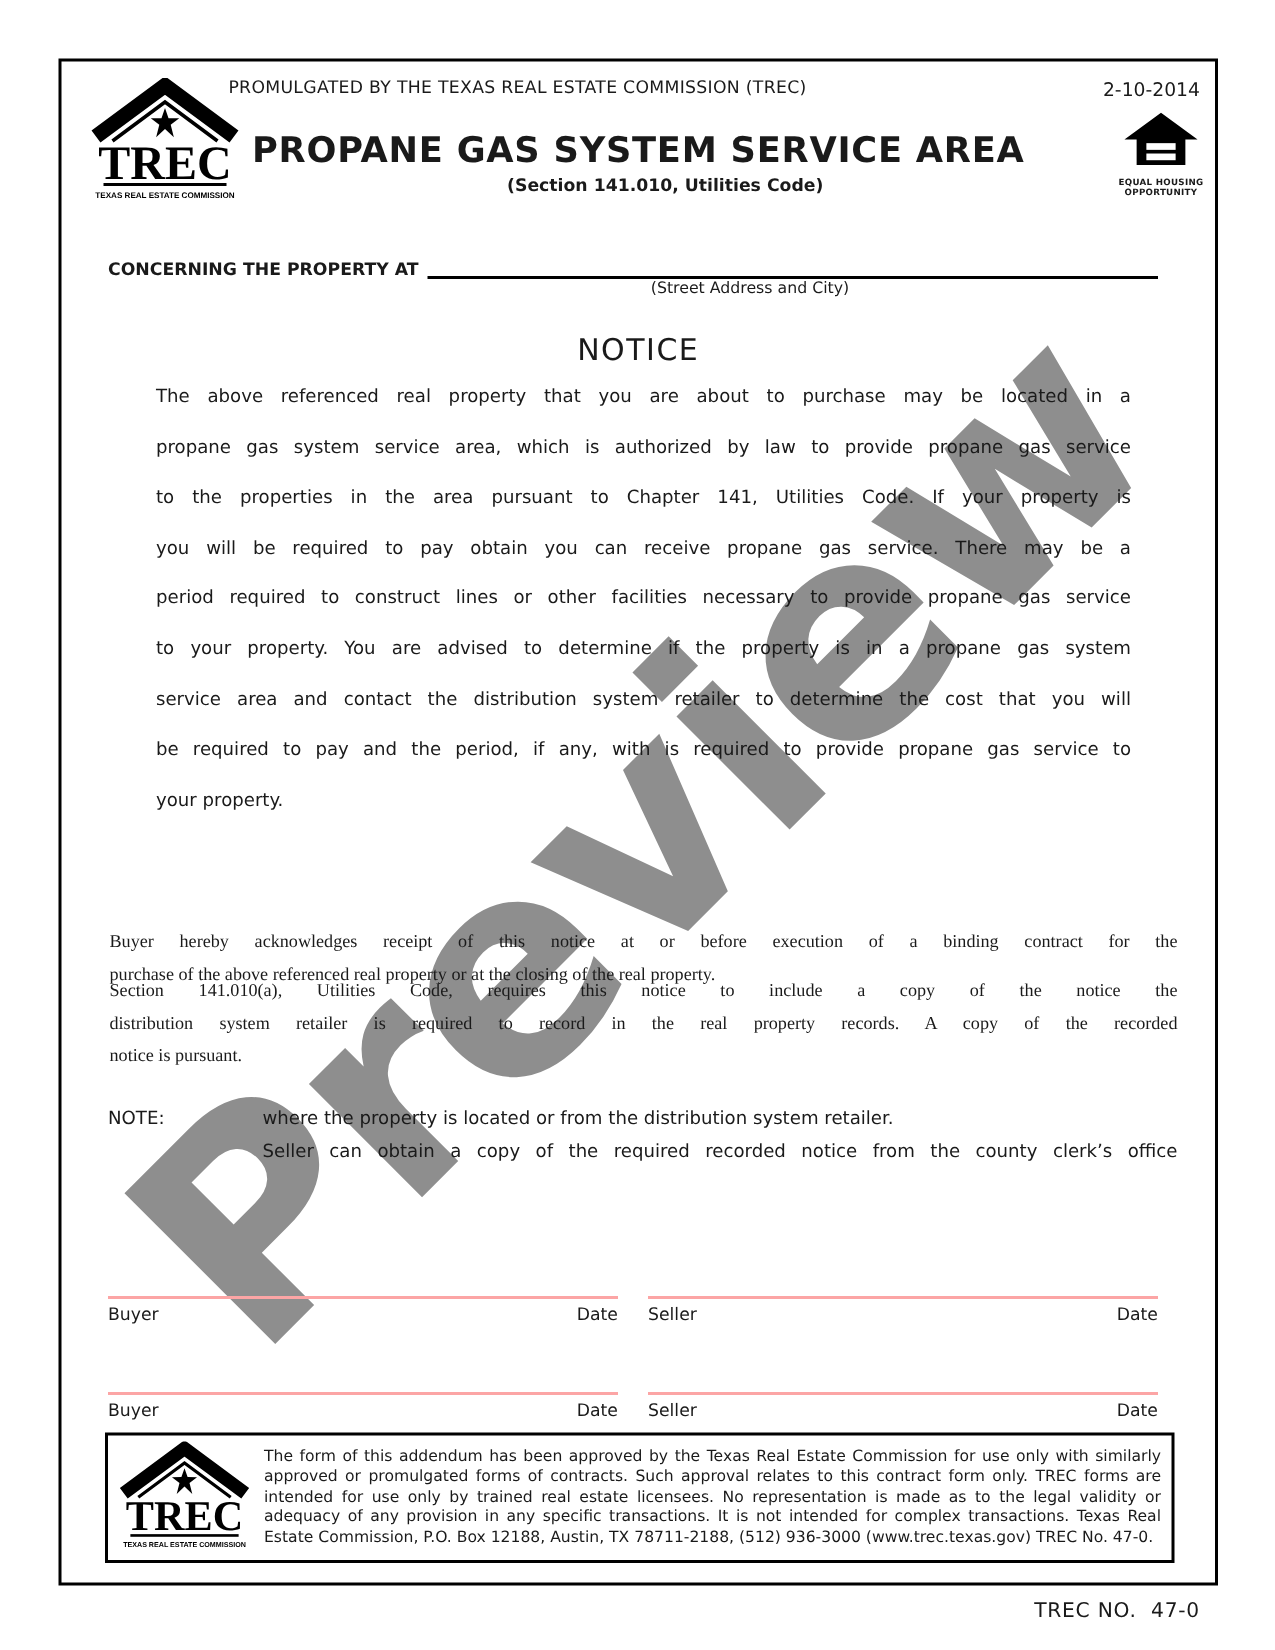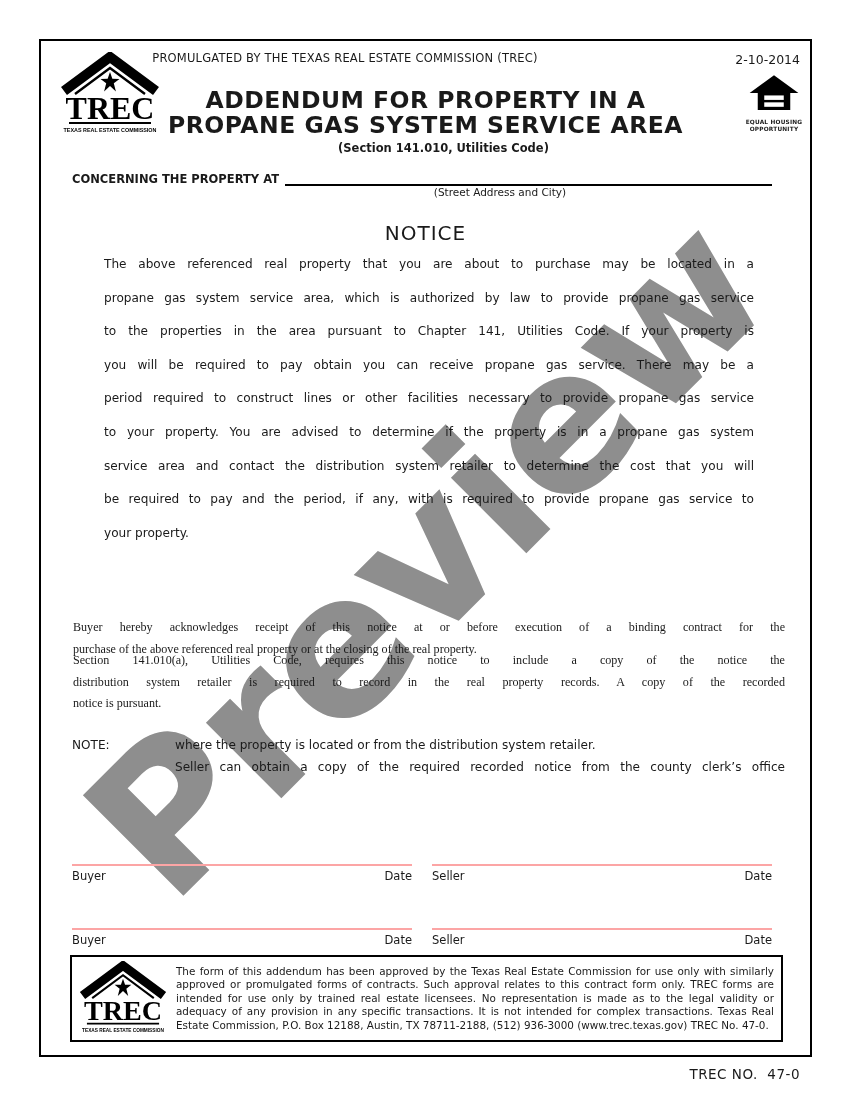--- a/index.html
+++ b/index.html
@@ -69,21 +69,20 @@
       <path d="M4,39 L50,5 L96,39" fill="none" stroke="#000" stroke-width="10"></path>
       <path d="M15,42 L50,16 L85,42" fill="none" stroke="#000" stroke-width="2.4"></path>
       <polygon points="50,20 52.35,26.76 59.5,26.9 53.8,31.24 55.9,39.5 50,34 44.1,39.5 46.2,31.24 40.5,26.9 47.65,26.76" fill="#000"></polygon>
       <text x="50" y="67" text-anchor="middle" font-family="'Liberation Serif',serif" font-weight="bold" font-size="32">TREC</text>
       <rect x="9" y="70" width="82" height="2" fill="#000"></rect>
       <text x="50" y="80" text-anchor="middle" font-family="'Liberation Sans',sans-serif" font-weight="bold" font-size="5.4">TEXAS REAL ESTATE COMMISSION</text>
     </svg>
   </div>
 
   <div class="abs title-block">
-    <div class="title-line">ADDENDUM FOR PROPERTY IN A</div>
     <div class="title-line">PROPANE GAS SYSTEM SERVICE AREA</div>
     <div class="subtitle">(Section 141.010, Utilities Code)</div>
   </div>
 
   <div class="abs eho">
     <svg width="52" height="44" viewBox="0 0 64 46">
       <path d="M32,1 L62,23 L52,23 L52,44 L12,44 L12,23 L2,23 Z" fill="#000"></path>
       <rect x="20" y="26" width="24" height="5.5" fill="#fff"></rect>
       <rect x="20" y="34.5" width="24" height="5.5" fill="#fff"></rect>
     </svg>

